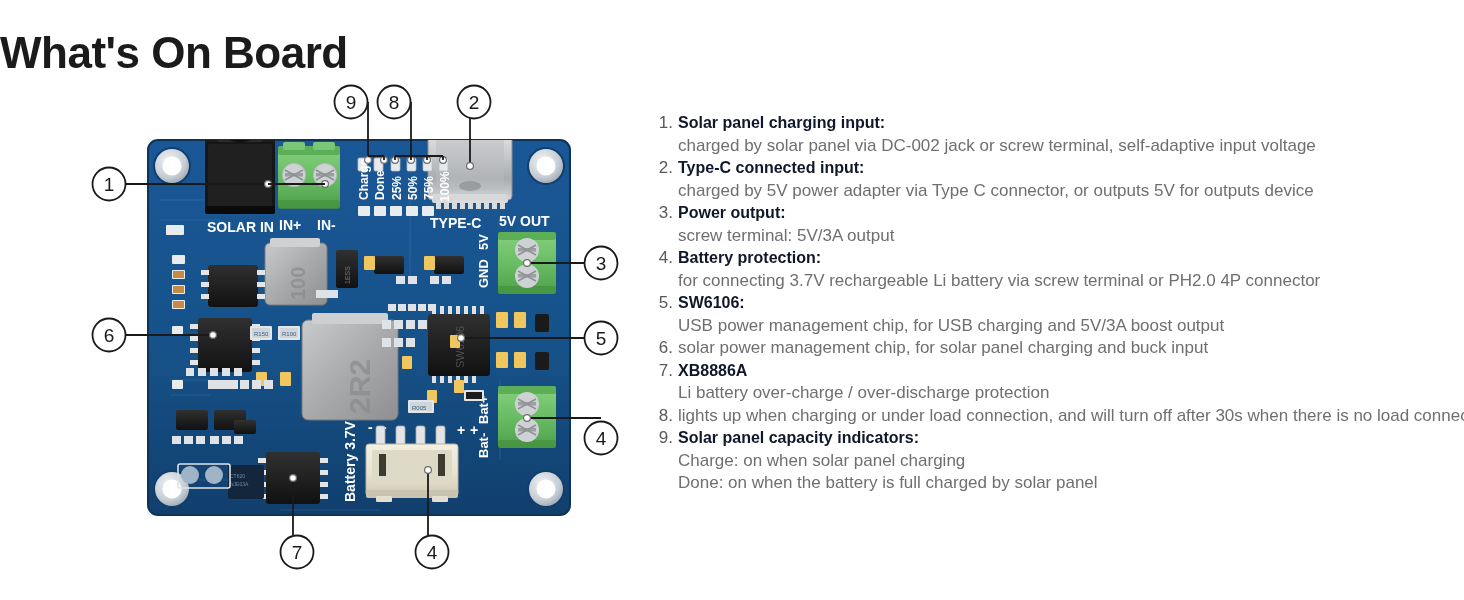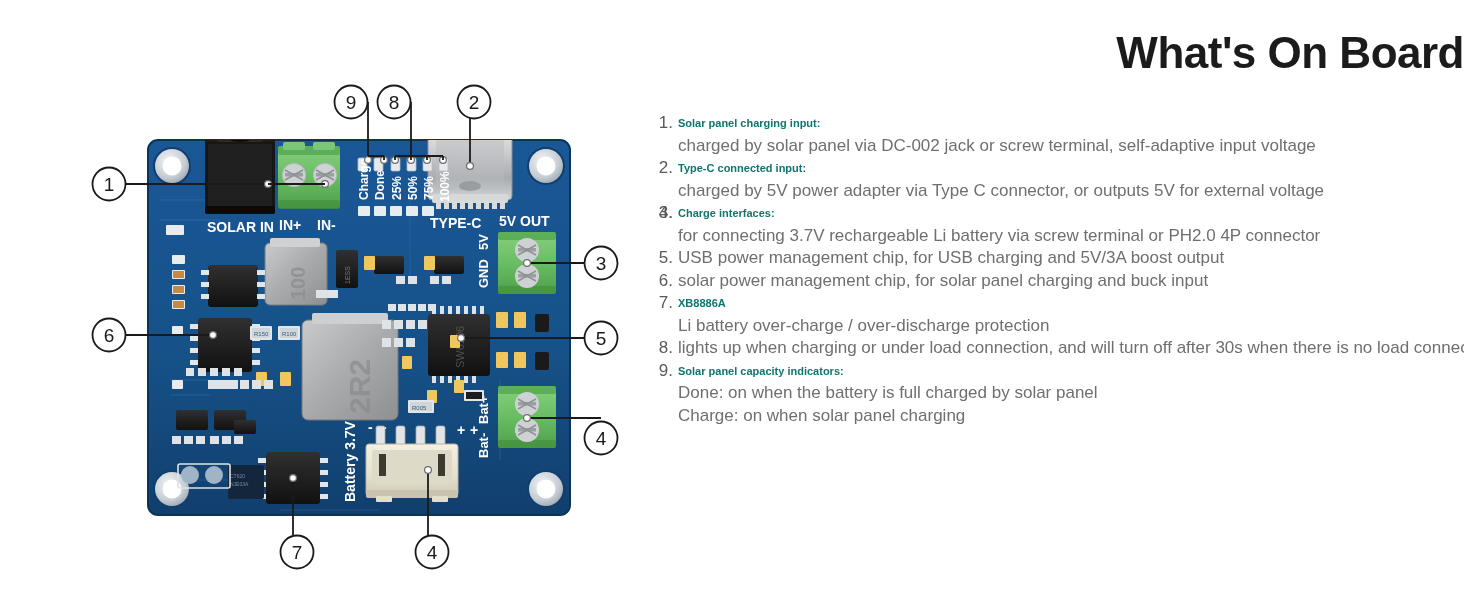--- a/index.html
+++ b/index.html
@@ -21,21 +21,21 @@
     height: 600px;
     background: #ffffff;
   }
 
   
   #page-title {
     position: absolute;
     left: 0;
     top: 24px;
     width: 1464px;
-    text-align: right;
+    text-align: left;
     font-size: 44px;
     font-weight: bold;
     color: #1b1b1b;
     letter-spacing: -0.5px;
     line-height: 58px;
   }
 
   
   #board-figure {
     position: absolute;
@@ -62,23 +62,23 @@
     position: absolute;
     left: 0;
     top: 0;
     width: 18px;
     text-align: right;
     font-size: 17px;
     color: #5a5a5a;
     line-height: 22.5px;
   }
   .feature-title {
-    font-size: 11px;
+    font-size: 16px;
     font-weight: bold;
-    color: #0f766e;
+    color: #0f172a;
     line-height: 22.5px;
   }
   .feature-desc {
     font-size: 17px;
     font-weight: normal;
     color: #6f6f6f;
     line-height: 22.5px;
     white-space: nowrap;
   }
 </style>
@@ -568,35 +568,38 @@
 
     <div class="feature-item">
       <span class="feature-num">1.</span>
       <div class="feature-title">Solar panel charging input:</div>
       <div class="feature-desc">charged by solar panel via DC-002 jack or screw terminal, self-adaptive input voltage</div>
     </div>
 
     <div class="feature-item">
       <span class="feature-num">2.</span>
       <div class="feature-title">Type-C connected input:</div>
-      <div class="feature-desc">charged by 5V power adapter via Type C connector, or outputs 5V for external voltage</div>
+      <div class="feature-desc">charged by 5V power adapter via Type C connector, or outputs 5V for outputs device</div>
     </div>
 
     <div class="feature-item">
       <span class="feature-num">3.</span>
+      <div class="feature-title">Power output:</div>
+      <div class="feature-desc">screw terminal: 5V/3A output</div>
     </div>
 
     <div class="feature-item">
       <span class="feature-num">4.</span>
-      <div class="feature-title">Charge interfaces:</div>
+      <div class="feature-title">Battery protection:</div>
       <div class="feature-desc">for connecting 3.7V rechargeable Li battery via screw terminal or PH2.0 4P connector</div>
     </div>
 
     <div class="feature-item">
       <span class="feature-num">5.</span>
+      <div class="feature-title">SW6106:</div>
       <div class="feature-desc">USB power management chip, for USB charging and 5V/3A boost output</div>
     </div>
 
     <div class="feature-item">
       <span class="feature-num">6.</span>
       <div class="feature-desc">solar power management chip, for solar panel charging and buck input</div>
     </div>
 
     <div class="feature-item">
       <span class="feature-num">7.</span>
@@ -605,18 +608,18 @@
     </div>
 
     <div class="feature-item">
       <span class="feature-num">8.</span>
       <div class="feature-desc">lights up when charging or under load connection, and will turn off after 30s when there is no load connected</div>
     </div>
 
     <div class="feature-item">
       <span class="feature-num">9.</span>
       <div class="feature-title">Solar panel capacity indicators:</div>
+      <div class="feature-desc">Charge: on when solar panel charging</div>
       <div class="feature-desc">Done: on when the battery is full charged by solar panel</div>
-      <div class="feature-desc">Charge: on when solar panel charging</div>
     </div>
 
   </div>
 </div>
 
 </body></html>

